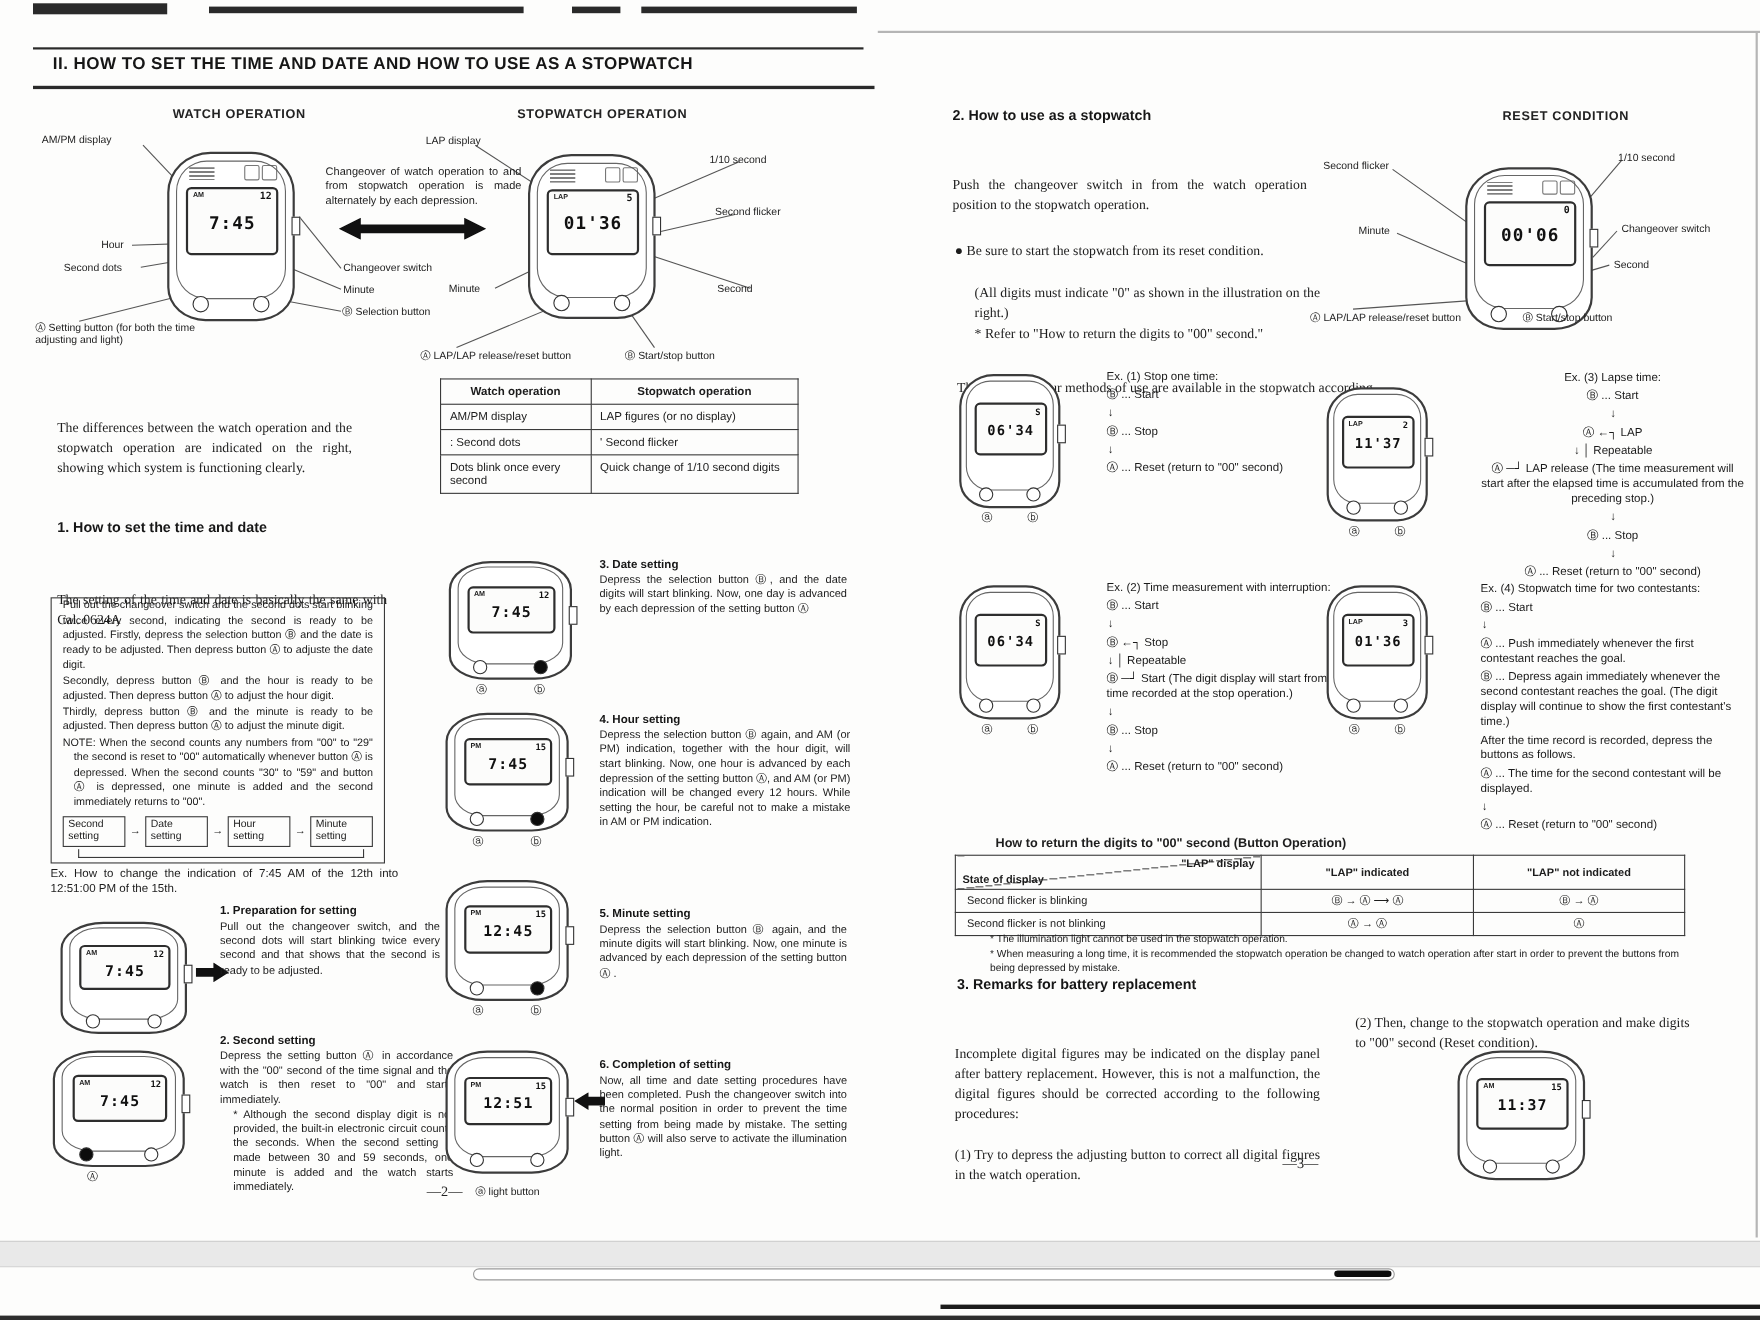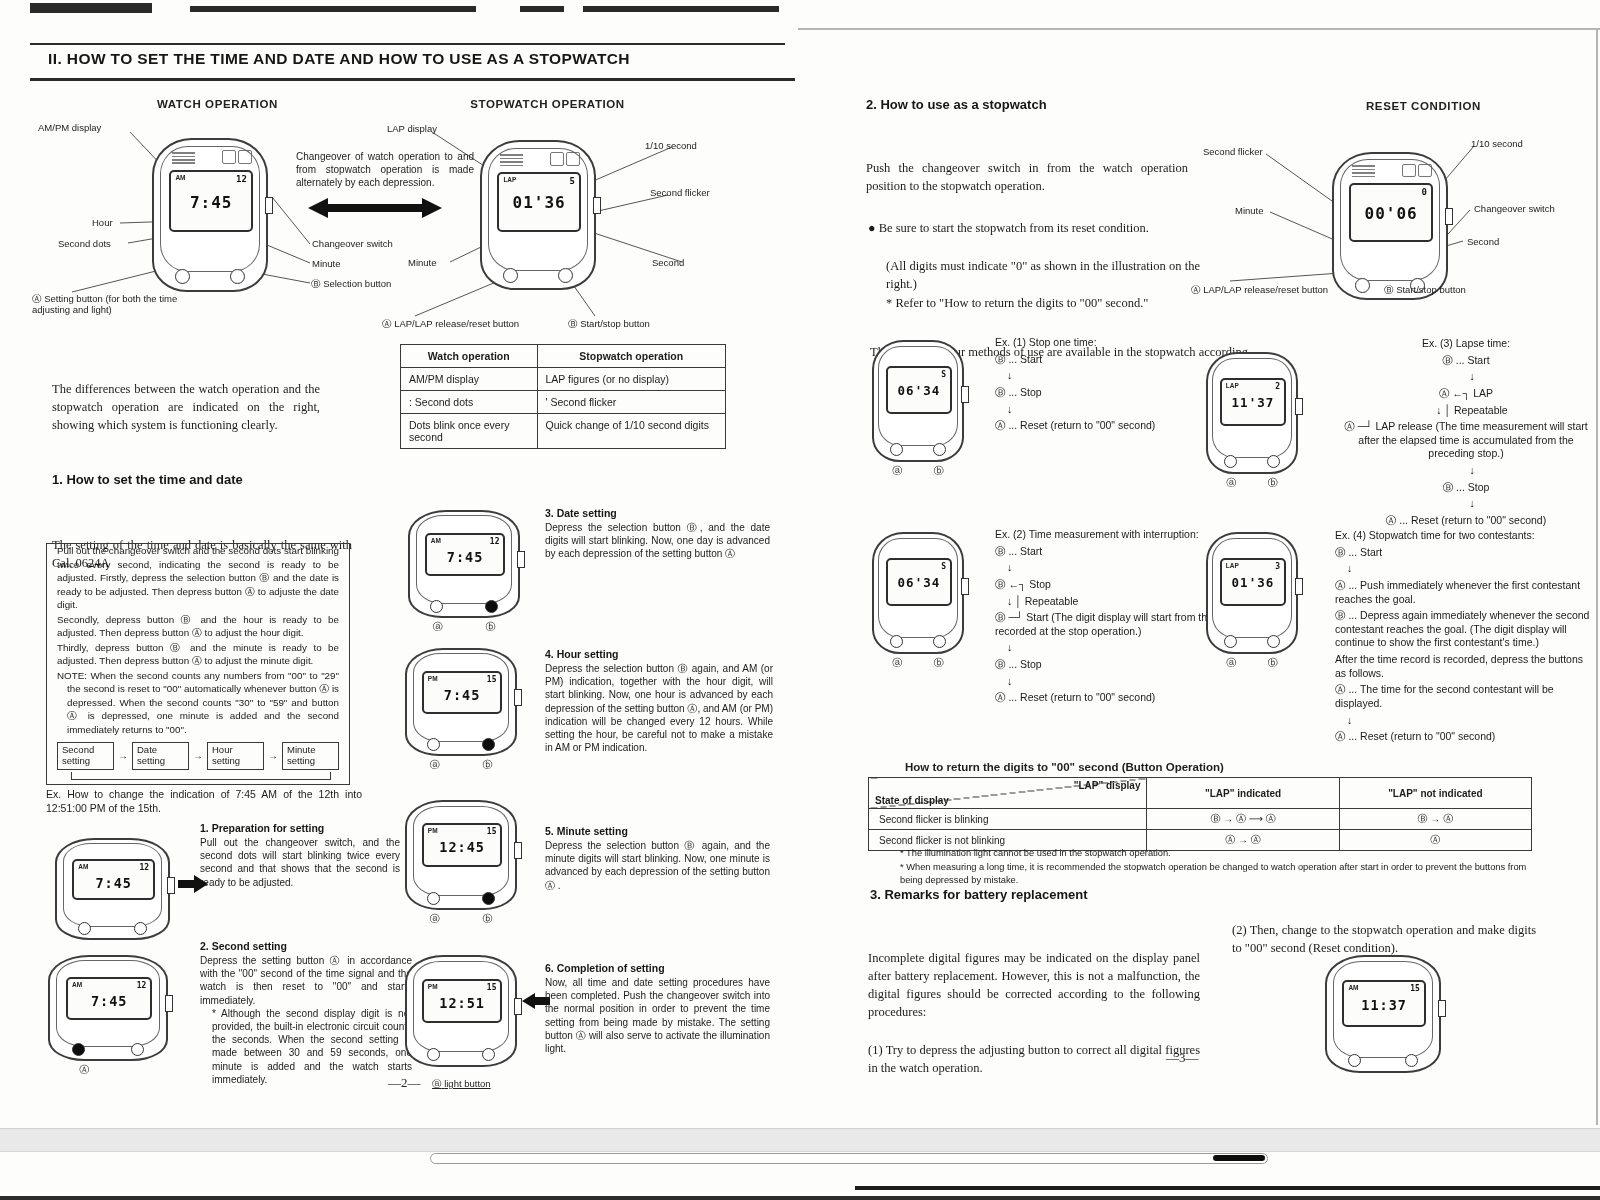--- a/index.html
+++ b/index.html
@@ -65,21 +65,21 @@
   .instrbox p{margin:0 0 1px 0;}
   .instrbox .note{padding-left:10px;text-indent:-10px;}
   .flowrow{display:flex;align-items:stretch;margin-top:6px;gap:4px;}
   .flowbox{border:1.4px solid #3a3a3a;padding:2px 4px;font:9.5px/1.15 "Liberation Sans",sans-serif;
       width:52px;text-align:left;}
   .flowarr{align-self:center;font-size:10px;}
   .flowreturn{height:7px;margin:2px 8px 0 14px;border-left:1.2px solid #3a3a3a;
       border-bottom:1.2px solid #3a3a3a;border-right:1.2px solid #3a3a3a;}
 
   
-  .steps div{font:10.5px/1.3 "Liberation Sans",sans-serif;color:#1a1a1a;margin:3px 0;}
+  .steps div{font:10.5px/1.3 "Liberation Sans",sans-serif;color:#1a1a1a;margin:3px 11px;}
   .steps .arr{margin-left:12px;}
   .exhead{font:bold 10.8px "Liberation Sans",sans-serif;color:#161616;margin-bottom:4px;}
 
   .fn{font:9.3px/1.35 "Liberation Sans",sans-serif;color:#1a1a1a;}
   .pgno{font:13px "Liberation Serif",serif;color:#222;}
   svg.lines{position:absolute;left:0;top:0;pointer-events:none;}
   .arrow-fill{fill:#111;}
 
   
   .band{position:absolute;left:0;top:1128px;width:1600px;height:22px;background:#e9e9e9;
@@ -380,21 +380,21 @@
     </div>
     <svg class="abs" style="left:492px;top:958px;" width="28" height="16">
       <polygon class="arrow-fill" points="28,4 13,4 13,0 0,8 13,16 13,12 28,12"></polygon>
     </svg>
     <div class="abs" style="left:515px;top:927px;width:225px;">
       <div class="steptitle">6.  Completion of setting</div>
       <div class="smalltxt">Now, all time and date setting procedures have been complet­ed. Push the changeover switch into the normal position in order to prevent the time setting from being made by mistake. The setting button Ⓐ will also serve to activate the illumination light.</div>
     </div>
 
     <div class="abs pgno" style="left:358px;top:1040px;">—2—</div>
-    <div class="abs lbl" style="left:402px;top:1043px;text-decoration:underline;">
+    <div class="abs lbl" style="left:402px;top:1043px;">
       <span>ⓐ</span>
       <span>light button</span>
     </div>
   </div>
 
   <div class="abs" style="left:798px;top:25px;width:802px;height:1100px;">
 
     <svg class="lines" width="802" height="1100">
       <g stroke="#555" stroke-width="1">
         <line x1="468" y1="129" x2="586" y2="213"></line>

